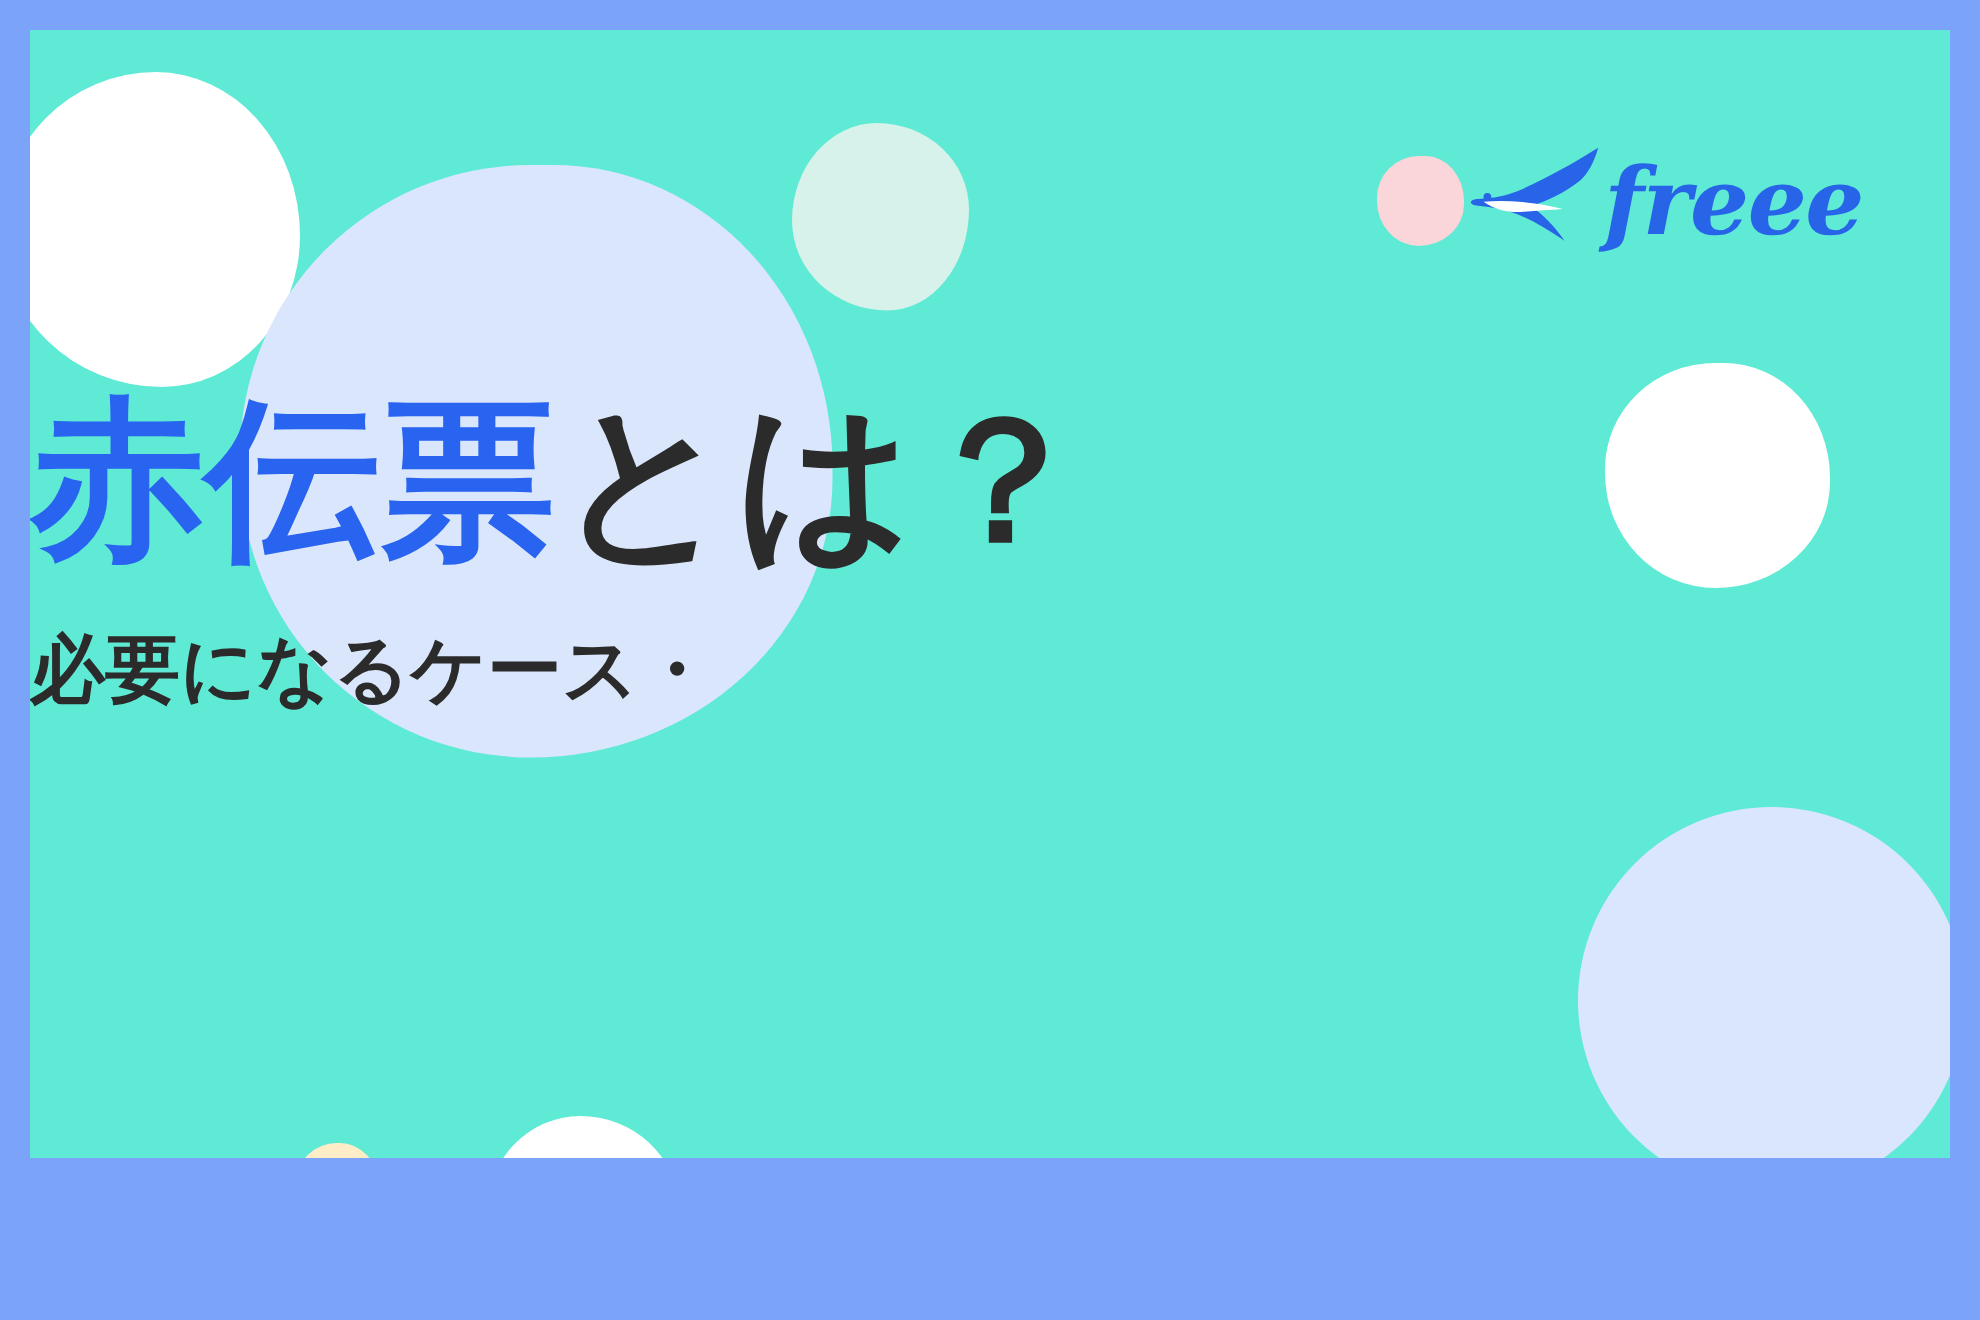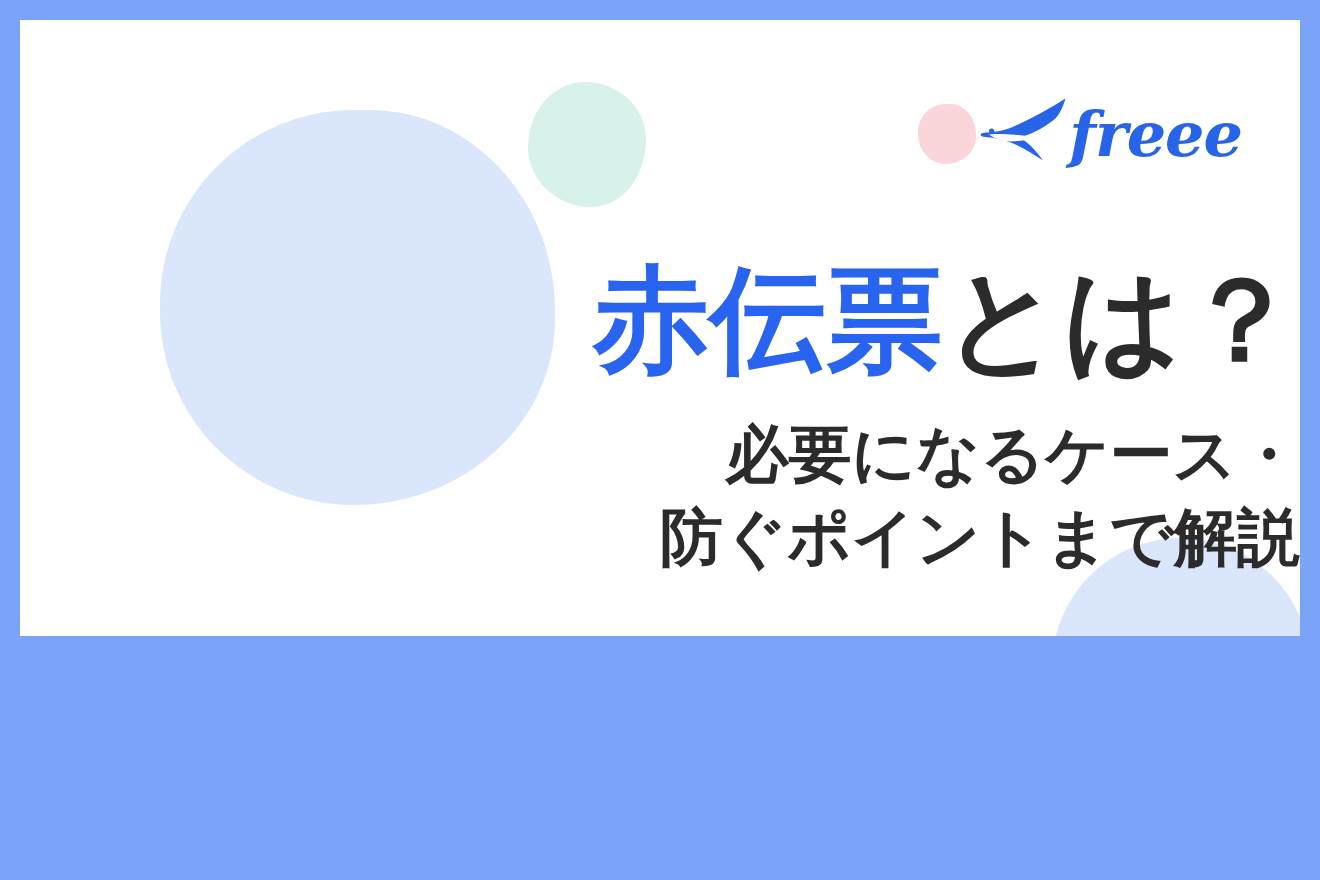--- a/index.html
+++ b/index.html
@@ -13,22 +13,22 @@
     height: 880px;
     overflow: hidden;
     background: #7BA3F7;
     font-family: "Liberation Sans", "DejaVu Sans", sans-serif;
   }
   #inner {
     position: absolute;
     left: 20px;
     top: 20px;
     width: 1280px;
-    height: 616px;
-    background: #ffffff;
+    height: 752px;
+    background: #5eead4;
     overflow: hidden;
   }
   .blob {
     position: absolute;
     border-radius: 50%;
   }
   
   .b-white-tl   { left: -20px;  top: 28px;  width: 200px; height: 210px; background:#FFFFFF; border-radius:52% 48% 46% 54% / 50% 52% 48% 50%; }
   .b-blue-big   { left: 140px;  top: 90px;  width: 395px; height: 395px; background:#DAE6FB; border-radius:50% 48% 52% 50% / 50% 52% 48% 50%; }
   .b-mint       { left: 508px;  top: 62px;  width: 118px; height: 125px; background:#D6F2EA; border-radius:48% 52% 46% 54% / 52% 46% 54% 48%; }
@@ -56,40 +56,40 @@
     font-size: 62px;
     color: #2864E8;
     letter-spacing: -1px;
     line-height: 1;
     margin-left: -4px;
   }
 
   
   #text-block {
     position: absolute;
-    left: 10px;
+    left: 0;
     right: 0;
     top: 238px;
-    text-align: right;
+    text-align: left;
   }
   #main-title {
     font-weight: 900;
     font-size: 116px;
     line-height: 1.08;
     letter-spacing: 1px;
     color: #2B2B2B;
     margin: 0;
     white-space: nowrap;
   }
   #main-title .accent { color: #2864F0; }
 
   #subtitle {
     margin: 30px 0 0 0;
     font-weight: 900;
-    font-size: 63px;
+    font-size: 50px;
     line-height: 1.32;
     letter-spacing: 0px;
     color: #2B2B2B;
   }
   #subtitle .line { display: block; white-space: nowrap; }
 </style>
 </head>
 <body>
 
 <div id="banner">
@@ -113,18 +113,17 @@
           <circle cx="14.6" cy="35.2" r="2.6" fill="#2864E8"></circle>
         </svg>
       </span>
       <span class="wordmark">freee</span>
     </div>
 
     <div id="text-block">
       <h1 id="main-title"><span class="accent">赤伝票</span><span>とは？</span></h1>
       <div id="subtitle">
         <span class="line">必要になるケース・</span>
-        <span class="line">防ぐポイントまで解説</span>
       </div>
     </div>
 
   </div>
 </div>
 
 </body></html>

